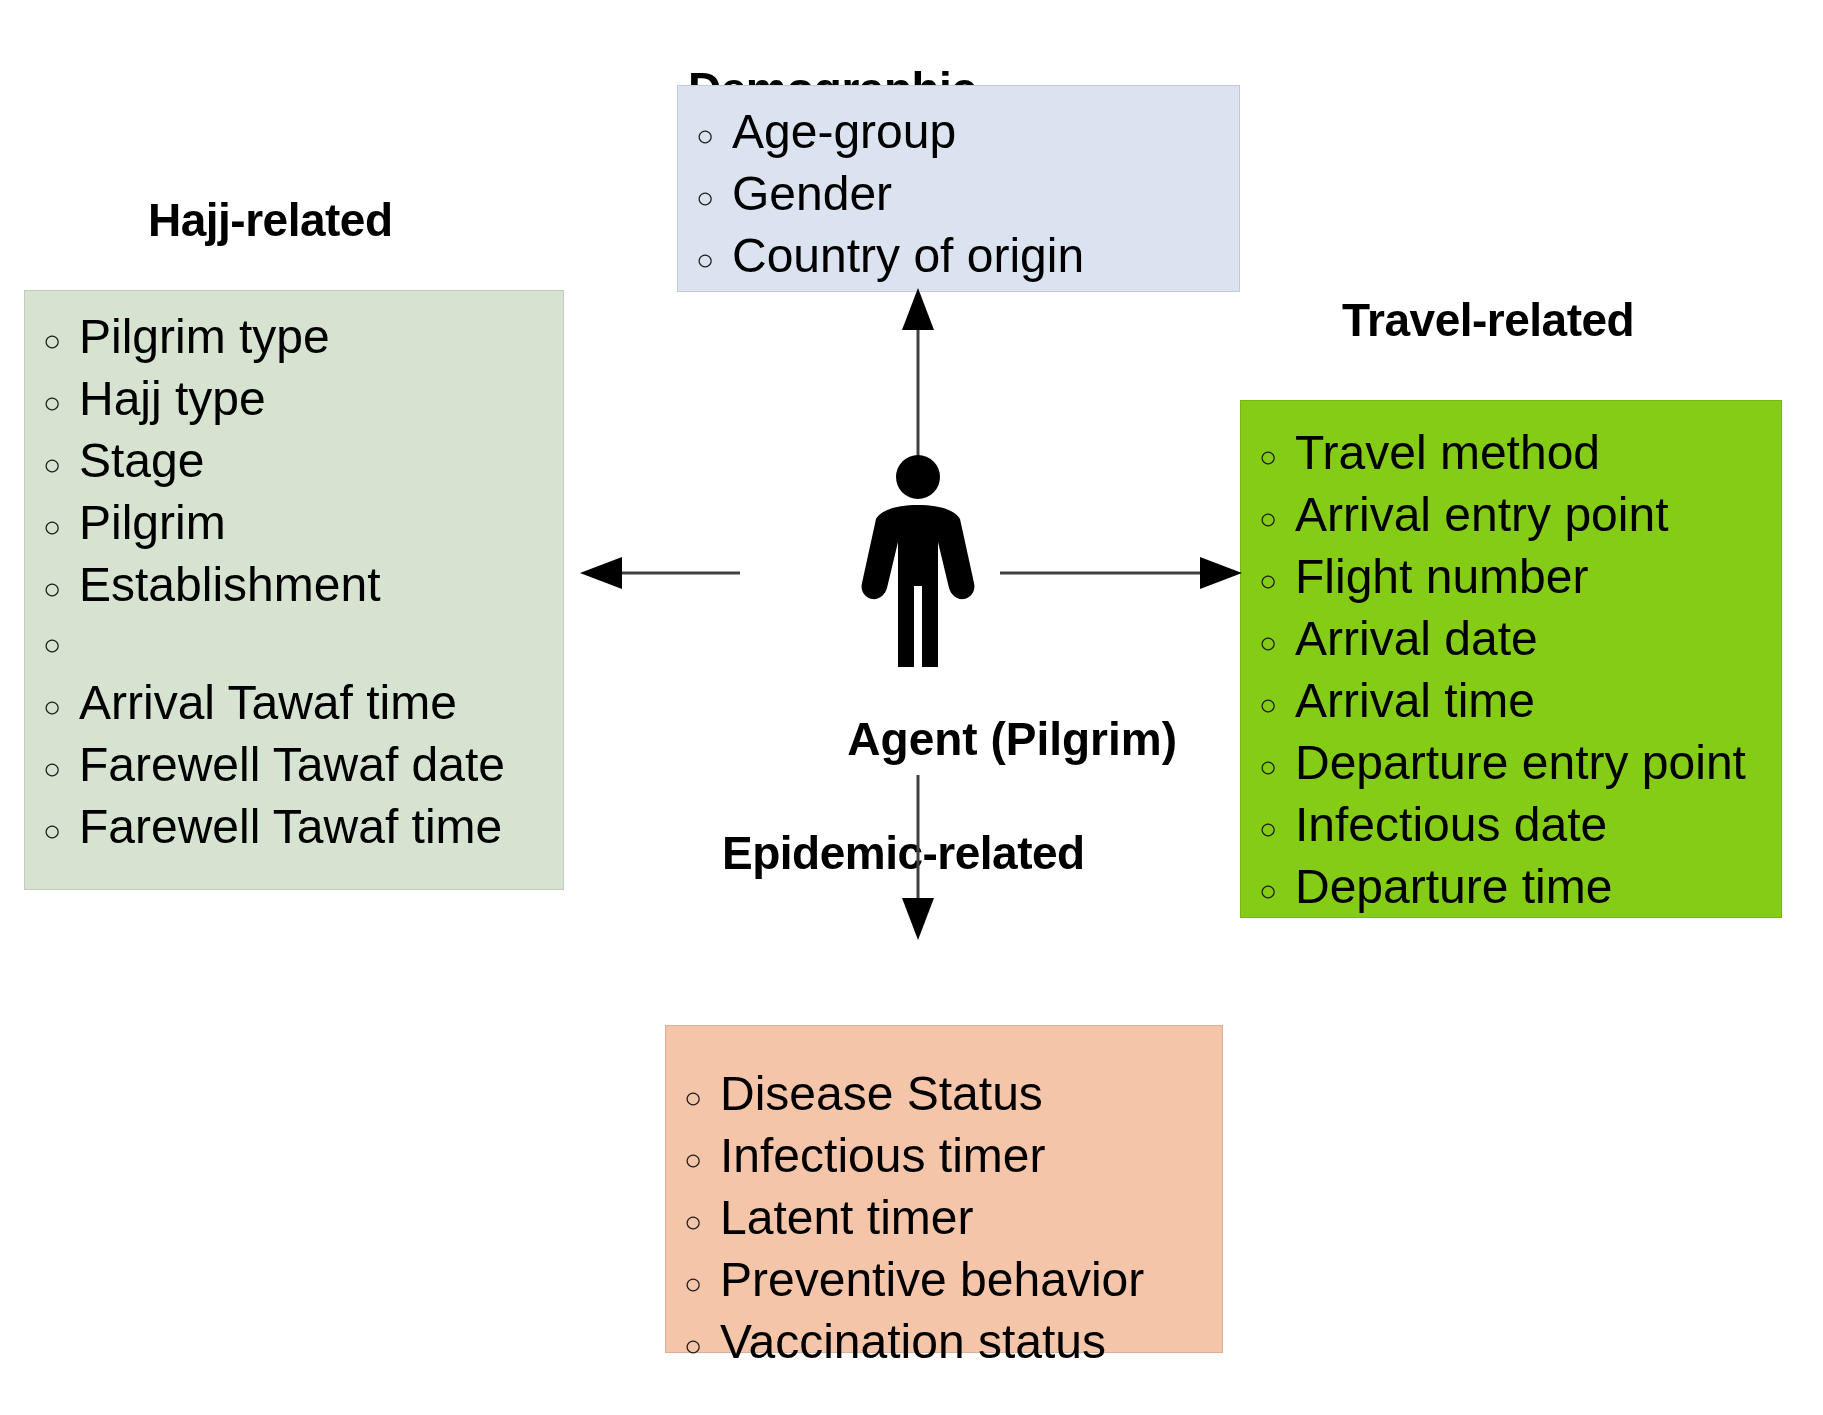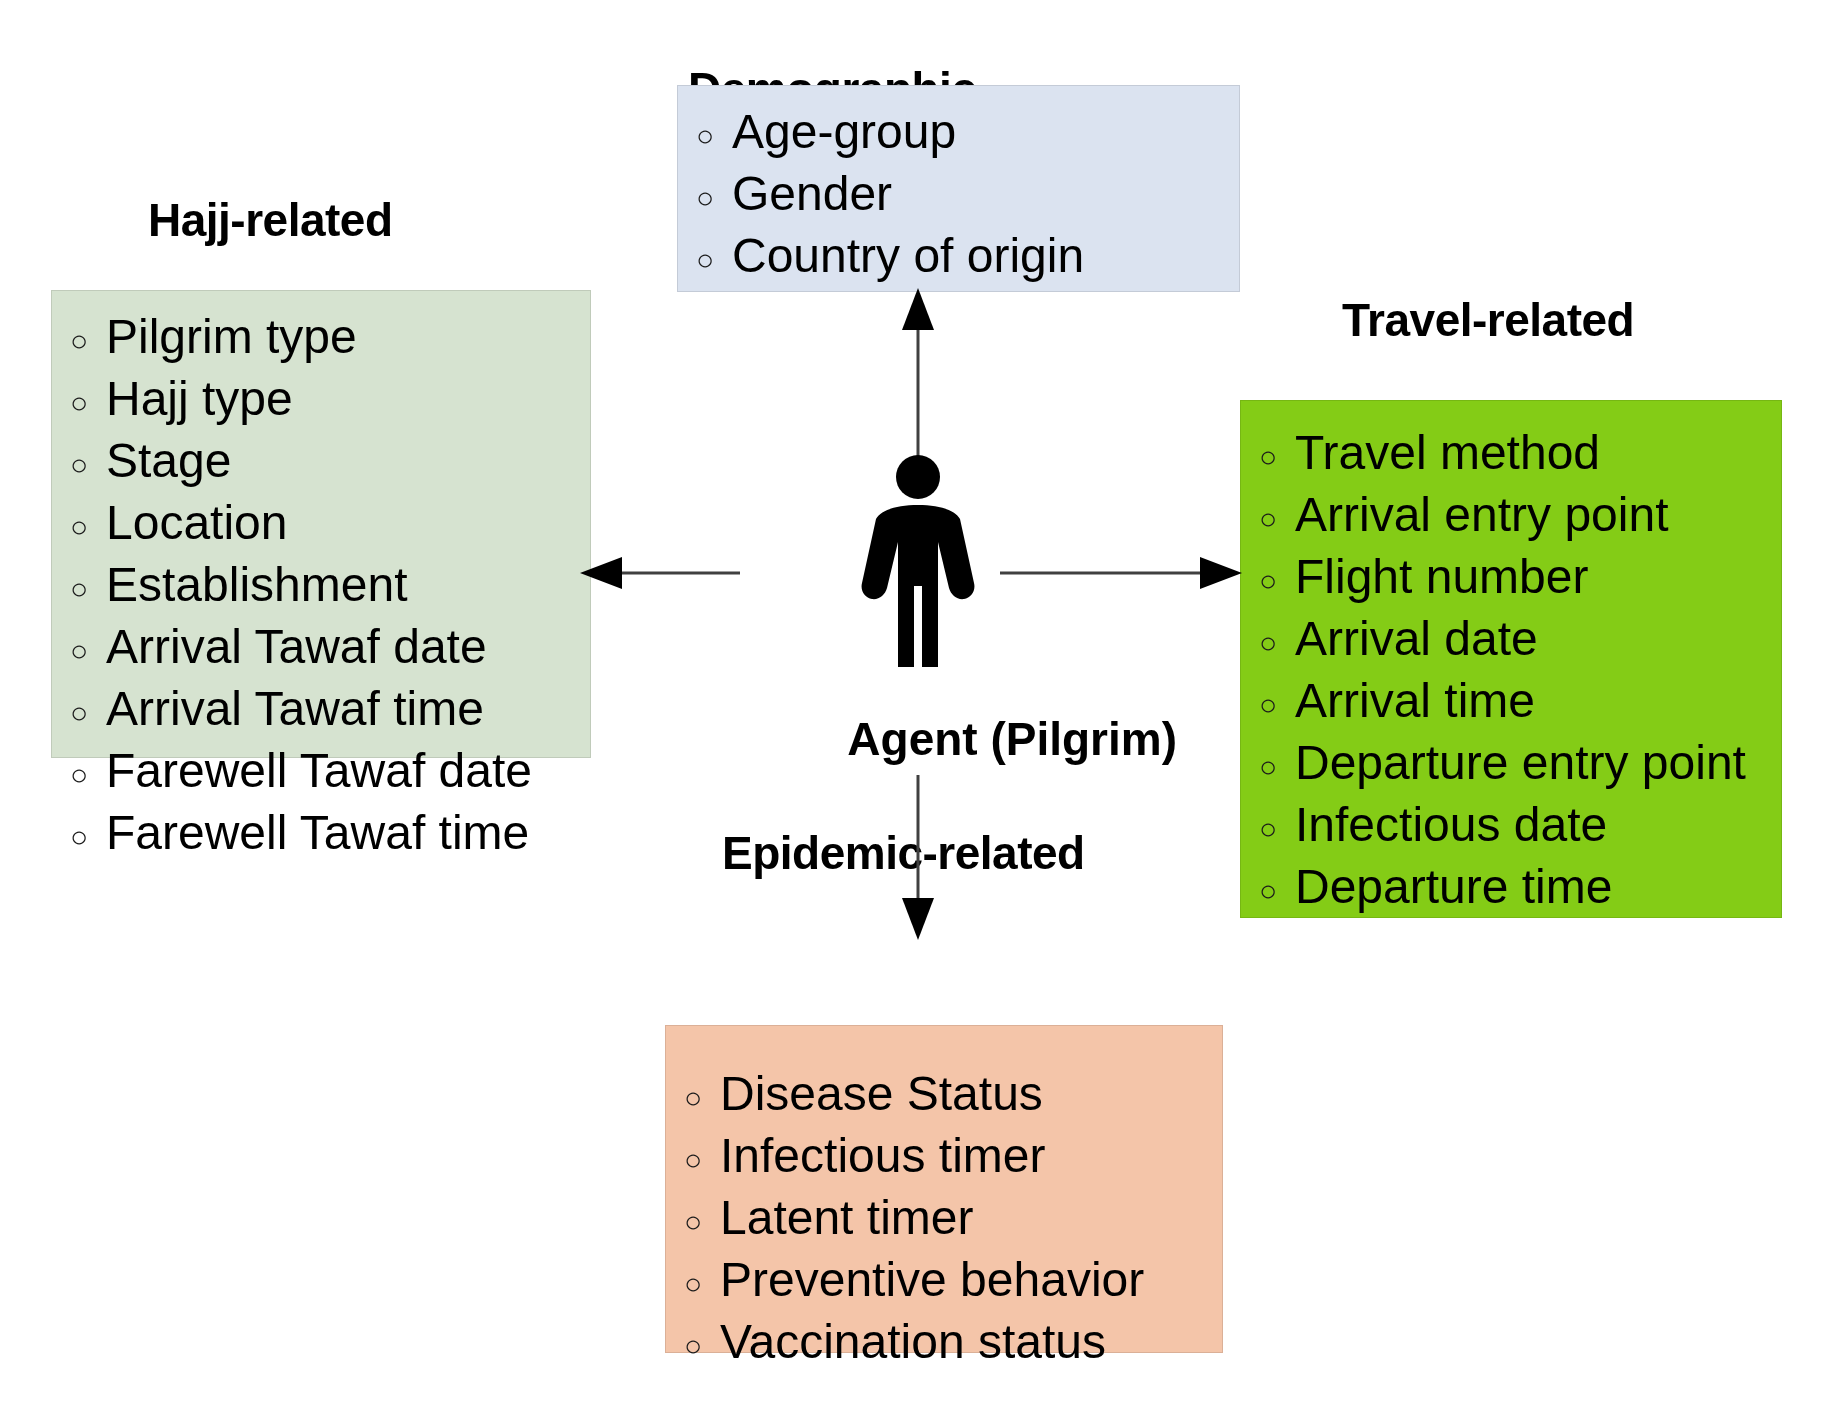--- a/index.html
+++ b/index.html
@@ -46,21 +46,21 @@
     font-size:30px;
     line-height:56px;
     color:#1a1a1a;
     text-align:left;
     transform:translateY(-2px);
   }
   .bullet::before{content:"\25CB";}
 
   
   #hajj-title{left:148px;top:193px;}
-  #hajj-box{left:51px;top:290px;width:540px;height:468px;background:#d6e3d0;}
+  #hajj-box{left:24px;top:290px;width:540px;height:600px;background:#d6e3d0;}
   #hajj-box .cat-list{margin-top:18px;margin-left:18px;}
 
   
   #demo-title{left:688px;top:15px;margin-top:47px;}
   #demo-box{left:677px;top:85px;width:563px;height:207px;background:#dbe3f0;}
   #demo-box .cat-list{margin-top:18px;margin-left:18px;}
 
   
   #travel-title{left:1342px;top:293px;}
   #travel-box{left:1240px;top:400px;width:542px;height:518px;background:#aecdcd;}
@@ -110,29 +110,28 @@
       <li class="cat-item">
           <span class="bullet"></span>
           <span>Hajj type</span>
         </li>
       <li class="cat-item">
           <span class="bullet"></span>
           <span>Stage</span>
         </li>
       <li class="cat-item">
           <span class="bullet"></span>
-          <span>Location</span>
+          <span>Pilgrim</span>
         </li>
       <li class="cat-item">
           <span class="bullet"></span>
           <span>Establishment</span>
         </li>
       <li class="cat-item">
           <span class="bullet"></span>
-          <span>Arrival Tawaf date</span>
         </li>
       <li class="cat-item">
           <span class="bullet"></span>
           <span>Arrival Tawaf time</span>
         </li>
       <li class="cat-item">
           <span class="bullet"></span>
           <span>Farewell Tawaf date</span>
         </li>
       <li class="cat-item">

